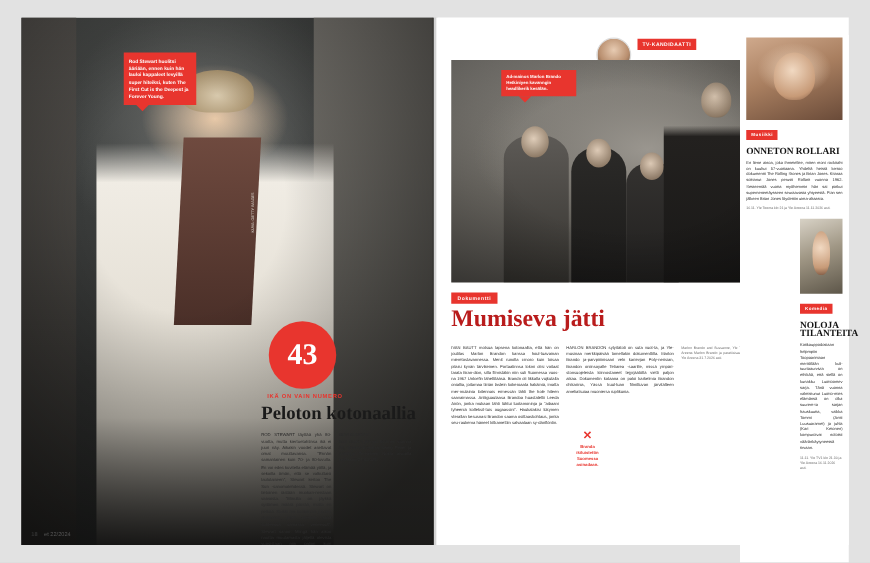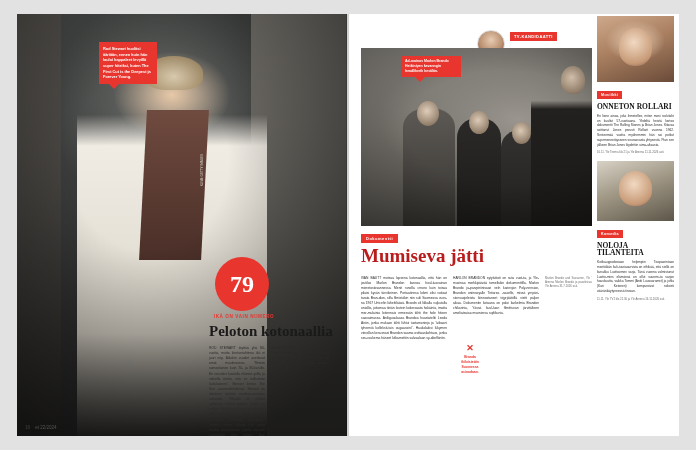--- a/index.html
+++ b/index.html
@@ -281,21 +281,21 @@
   .doc-side .t { font-size: 3.4px; font-weight: bold; color: #e8352e; line-height: 1.5; margin-top: 2px; }
   .folio-right {
     position: absolute; right: 8px; bottom: 6px;
     font-size: 4.5px; color: #333; font-weight: bold;
   }
   .folio-right .issue { font-weight: normal; margin-left: 4px; color: #555; }
 
   
   .rail {
     position: absolute;
-    left: 592px; top: 14px;
+    left: 592px; top: 28px;
     width: 87px; height: 422px;
     background: #fff;
     padding: 2px 5px;
   }
   .rail-photo {
     width: 100%; height: 66px;
     background:
       radial-gradient(ellipse 55% 45% at 50% 38%, #e8cdb4 0%, rgba(200,160,130,0) 70%),
       linear-gradient(160deg,#cfa98c 0%,#a97f60 45%,#6a4b39 100%);
     position: relative; overflow: hidden;
@@ -336,21 +336,21 @@
       <div class="hero-figure"></div>
       <div class="hero-shirt"></div>
       <div class="hero-hair"></div>
       <div class="hero-vignette"></div>
     </div>
 
     <div class="callout">Rod Stewart huolitsi ääriään, ennen kuin hän lauloi kappaleet levyillä super hiteiksi, kuten The First Cut is the Deepest ja Forever Young.</div>
 
     <div class="side-credit">KUVA: GETTY IMAGES</div>
 
-    <div class="age-badge">79</div>
+    <div class="age-badge">43</div>
     <div class="age-sub">IKÄ ON VAIN NUMERO</div>
 
     <div class="left-title">Peloton kotonaallia</div>
 
     <div class="left-body">
       <span>ROD STEWART täyttää yhä 80-vuotta, mutta kiertuetahtinsa ikä ei juuri näy. Aikakin vuodet asettavat omat muuttavansa.
 "Ennän samanlainen kuin 70- ja 80-luvulla. En voi edes kuvitella elämää yöllä, ja sekoilla ömän, että se valkuttaisi laululaiseen", Stewart kertoo The Sun -sanomalehdessä.
 Stewart on tietoinen iästään muokan-neistaan vaivoista.
 "Minulla on jäykkä sydämen määrä päivää, mutta en pelkää. Kaikki me kuolemme jossain vaiheessa, joten olemme siinä suhteessa samassa veneessä", Stewart sanoo.
 Miingä hän aikoo nauttia muutamasta jäljellä olevista vuosistaan niin paljon kuin mahdollista vuosilla Stewart tarkoit-taa noin viittätoista.
@@ -424,21 +424,21 @@
     <div>
       <div class="rail-photo">
           <div class="face"></div>
         </div>
       <span class="rail-tag">Musiikki</span>
       <div class="rail-title">ONNETON ROLLARI</div>
       <div class="rail-body">En liene ainoa, joka ihmetellee, miten moni rockitaht on kuultut 57-vuotiaana. Yhdeltä heistä kertoo dokumentti The Rolling Stones ja Brian Jones. Kitaraa soittanut Jones perusti Rollarit vuonna 1962. Sesteemää vuotta myöhemmin hän sai potkut superneneetäysseen seuraavasta yhtyeestä. Pian sen jälkeen Brian Jones löydettiin uima-altaasta.</div>
       <div class="rail-credit">16.11. Yle Teema klo 21 ja Yle Areena 11.11.2026 asti.</div>
     </div>
 
-    <div style="margin-top:6px;">
+    <div style="margin-top:6px;margin-left:43px;">
       <div class="rail-photo two">
           <div class="face"></div>
         </div>
       <span class="rail-tag">Komedia</span>
       <div class="rail-title">NOLOJA TILANTEITA</div>
       <div class="rail-body">Kotikauppodosiaan helpmpiin Toopaarintaan meritölään kuli-tuuriaaurvivia on ethikää, että siellä on kunakku Luottoomev sarja. Tänä vuonna valmistunut Luotto-mies elämänsä on ollut suurem-ta sarjan hauskuutta, vaikka Tommi (Antti Luusuaramet) ja juhla (Kari Ketonen) kompuroivat noloisti vääränkäytyneessä tirvaan.</div>
       <div class="rail-credit">11.11. Yle TV1 klo 21.30 ja Yle Areena 16.11.2026 asti.</div>
     </div>
   </div>
 

